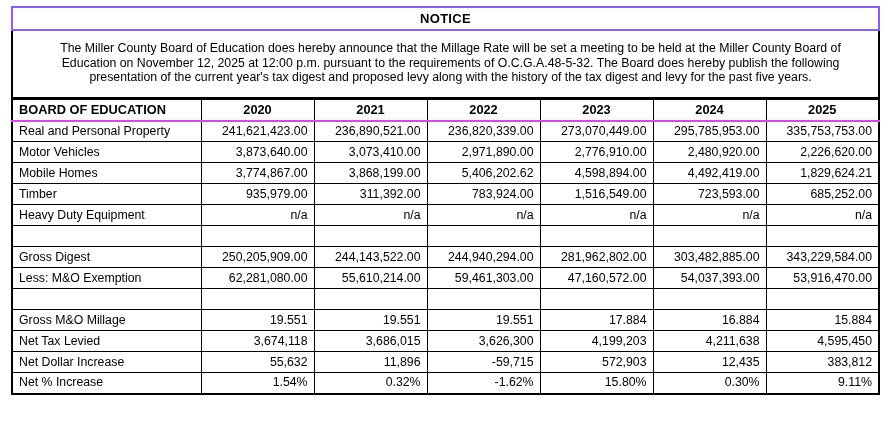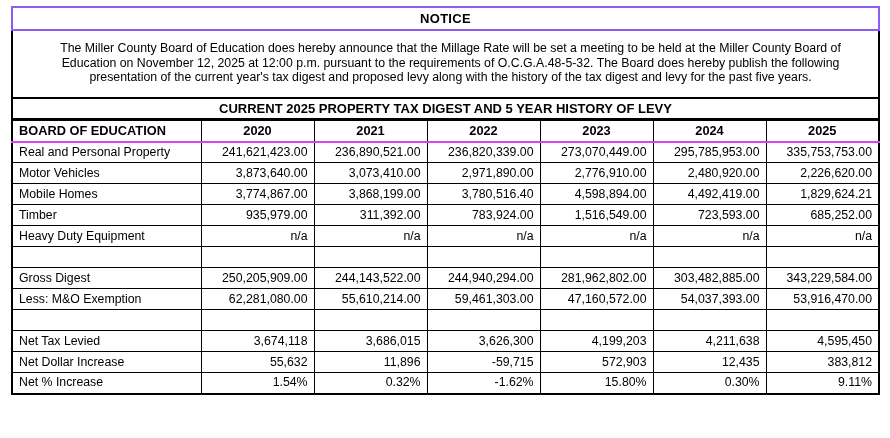--- a/index.html
+++ b/index.html
@@ -77,23 +77,20 @@
 <div class="sheet">
 
   <div class="notice-box">
     <span>NOTICE</span>
   </div>
 
   <div class="announce-box">
     <p class="announce-text">The Miller County Board of Education does hereby announce that the Millage Rate will be set a meeting to be held at the Miller County Board of Education on November 12, 2025 at 12:00 p.m. pursuant to the requirements of O.C.G.A.48-5-32. The Board does hereby publish the following presentation of the current year's tax digest and proposed levy along with the history of the tax digest and levy for the past five years.</p>
   </div>
 
-  <div class="title-band">
-    <span>CURRENT 2025 PROPERTY TAX DIGEST AND 5 YEAR HISTORY OF LEVY</span>
-  </div>
 
   <table class="digest">
     <colgroup>
       <col class="label-col">
       <col>
         <col>
         <col>
         <col>
         <col>
         <col>
@@ -125,21 +122,21 @@
           <td class="value-cell">3,073,410.00</td>
           <td class="value-cell">2,971,890.00</td>
           <td class="value-cell">2,776,910.00</td>
           <td class="value-cell">2,480,920.00</td>
           <td class="value-cell">2,226,620.00</td>
         </tr>
         <tr>
           <td class="label-cell">Mobile Homes</td>
           <td class="value-cell">3,774,867.00</td>
           <td class="value-cell">3,868,199.00</td>
-          <td class="value-cell">3,780,516.40</td>
+          <td class="value-cell">5,406,202.62</td>
           <td class="value-cell">4,598,894.00</td>
           <td class="value-cell">4,492,419.00</td>
           <td class="value-cell">1,829,624.21</td>
         </tr>
         <tr>
           <td class="label-cell">Timber</td>
           <td class="value-cell">935,979.00</td>
           <td class="value-cell">311,392.00</td>
           <td class="value-cell">783,924.00</td>
           <td class="value-cell">1,516,549.00</td>
@@ -185,20 +182,29 @@
         <tr>
           <td class="label-cell"></td>
           <td class="value-cell"></td>
           <td class="value-cell"></td>
           <td class="value-cell"></td>
           <td class="value-cell"></td>
           <td class="value-cell"></td>
           <td class="value-cell"></td>
         </tr>
         <tr>
+          <td class="label-cell">Gross M&amp;O Millage</td>
+          <td class="value-cell">19.551</td>
+          <td class="value-cell">19.551</td>
+          <td class="value-cell">19.551</td>
+          <td class="value-cell">17.884</td>
+          <td class="value-cell">16.884</td>
+          <td class="value-cell">15.884</td>
+        </tr>
+        <tr>
           <td class="label-cell">Net Tax Levied</td>
           <td class="value-cell">3,674,118</td>
           <td class="value-cell">3,686,015</td>
           <td class="value-cell">3,626,300</td>
           <td class="value-cell">4,199,203</td>
           <td class="value-cell">4,211,638</td>
           <td class="value-cell">4,595,450</td>
         </tr>
         <tr>
           <td class="label-cell">Net Dollar Increase</td>

